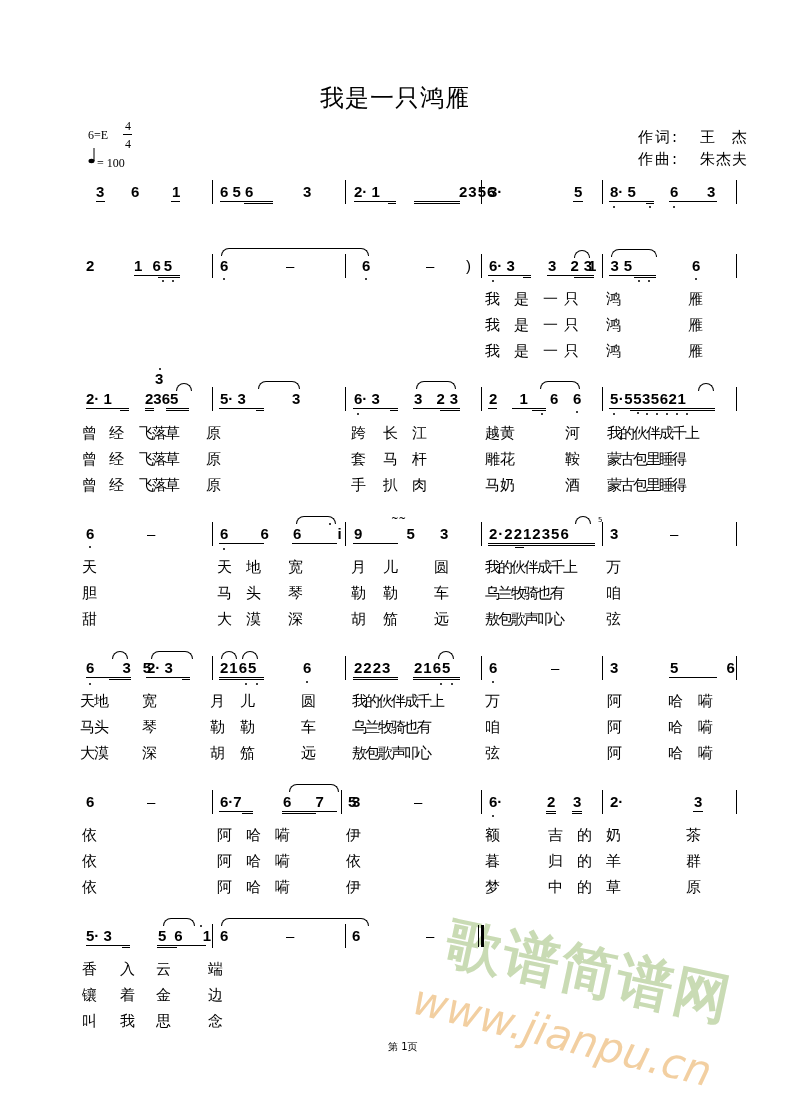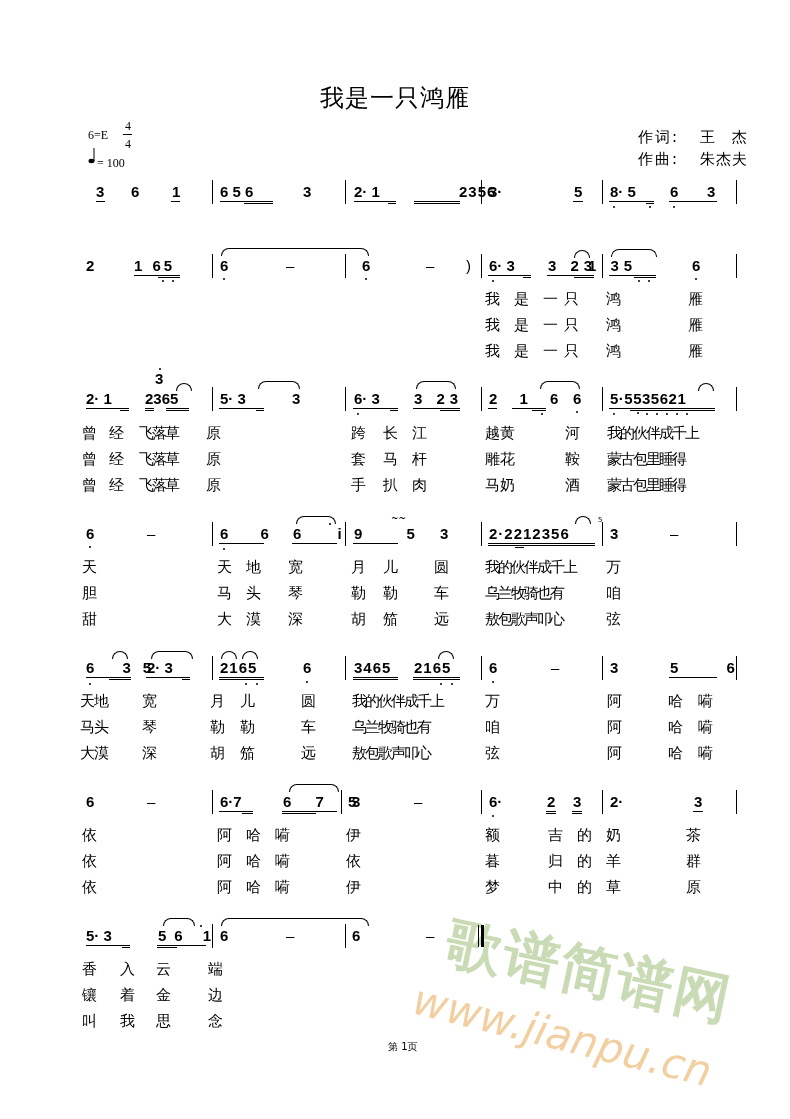--- a/index.html
+++ b/index.html
@@ -324,21 +324,21 @@
   <div class="slur" start="" style="left:242px;top:651px;width:14px;"></div>
   <div class="abs note" style="left:220px;top:659px;letter-spacing:1px;">2165</div>
   <div class="ul1" style="left:219px;top:677px;width:45px;"></div>
   <div class="ul1" style="left:219px;top:679px;width:45px;"></div>
   <div class="dot" style="left:245px;top:683px;"></div>
   <div class="dot" style="left:256px;top:683px;"></div>
   <div class="abs note" style="left:303px;top:659px;">6</div>
   <div class="dot" style="left:306px;top:681px;"></div>
   <div class="bar" style="left:345px;top:656px;"></div>
 
-  <div class="abs note" style="left:354px;top:659px;letter-spacing:1px;">3465</div>
+  <div class="abs note" style="left:354px;top:659px;letter-spacing:1px;">2223</div>
   <div class="ul1" style="left:353px;top:677px;width:45px;"></div>
   <div class="ul1" style="left:353px;top:679px;width:45px;"></div>
   <div class="slur" style="left:438px;top:651px;width:14px;"></div>
   <div class="abs note" style="left:414px;top:659px;letter-spacing:1px;">2165</div>
   <div class="ul1" style="left:413px;top:677px;width:47px;"></div>
   <div class="ul1" style="left:413px;top:679px;width:47px;"></div>
   <div class="dot" style="left:440px;top:683px;"></div>
   <div class="dot" style="left:451px;top:683px;"></div>
   <div class="bar" style="left:481px;top:656px;"></div>
 

